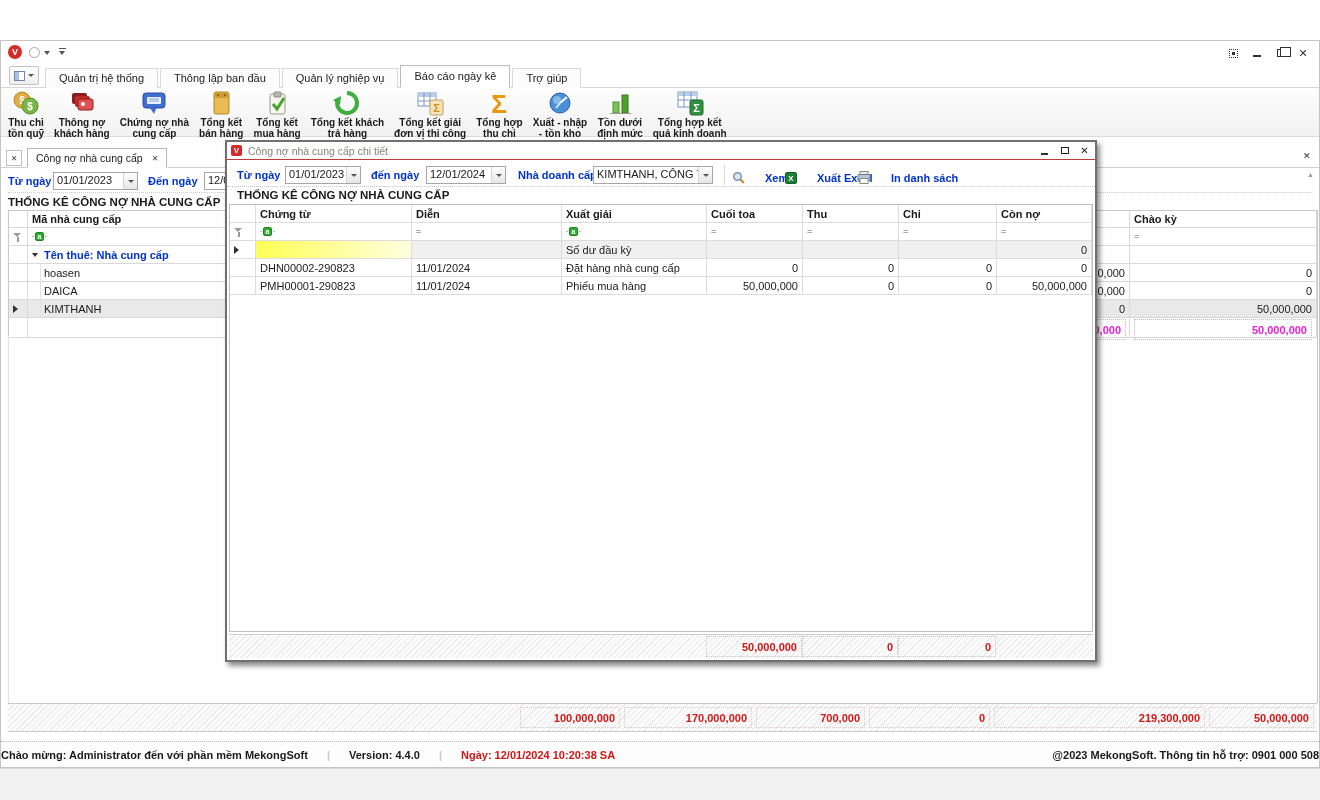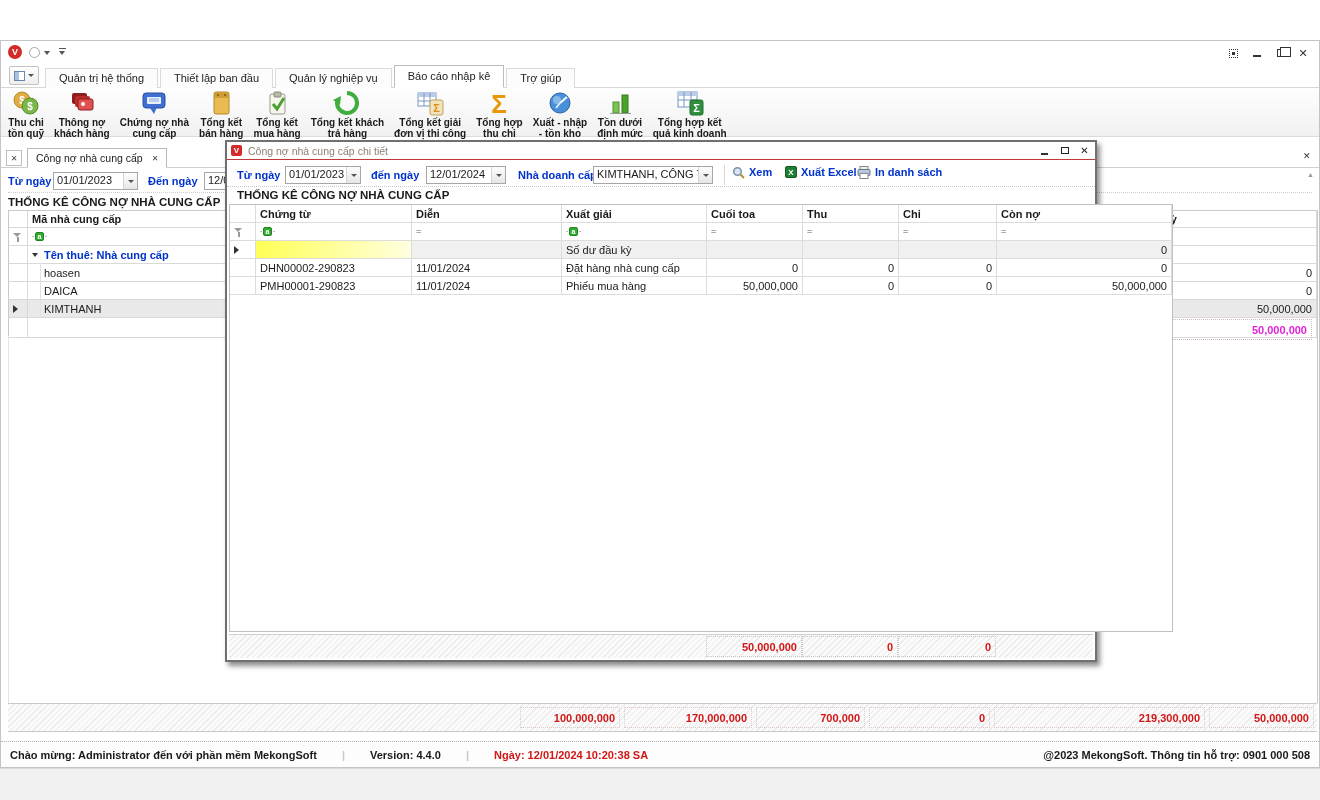--- a/index.html
+++ b/index.html
@@ -71,33 +71,33 @@
   .fchip .box{width:9px;height:9px;background:#33aa33;border:1px solid #1d871d;border-radius:2px;color:#fff;font-size:7px;line-height:7px;text-align:center;font-weight:bold}
   .eq{color:#a9a9a9;font-weight:bold;font-size:9px}
   .totcell{position:absolute;height:21px;border:1px dotted #cdb7b7;display:flex;align-items:center;justify-content:flex-end;padding:0 4px;white-space:nowrap}
   
   .dialog{position:absolute;left:225px;top:140px;width:872px;height:522px;background:#fff;border:2px solid #707070;box-shadow:3px 4px 5px rgba(0,0,0,.45);z-index:20}
   .dlg-title{position:absolute;left:0;top:0;width:100%;height:18px;background:#fff;display:flex;align-items:center;padding:0 4px;border-bottom:1px solid #c03a3a}
   .dlg-title .txt{color:#8d8273;font-size:10.5px;margin-left:6px}
   .dlg-btns{position:absolute;right:4px;top:2px;display:flex;gap:7px;align-items:center}
   .dlg-btns .b{width:13px;height:13px;display:flex;align-items:center;justify-content:center;color:#222}
   .dlg-sep{position:absolute;left:0;top:44px;width:100%;border-top:1px dotted #c8c8c8}
-  .actbtn{position:absolute;top:24px;height:18px;display:flex;align-items:flex-start;gap:4px}
+  .actbtn{position:absolute;top:24px;height:18px;display:flex;align-items:flex-end;gap:20px}
   .xlico{width:12px;height:12px;background:#1e7e34;border:1px solid #135c24;border-radius:2px;color:#fff;font-size:8px;font-weight:bold;text-align:center;line-height:11px}
   .vsep{position:absolute;width:1px;background:#d8d8d8}
   
-  .dxgrid{position:absolute;left:2px;top:62px;width:944px;height:428px;border:1px solid #c0c0c0;background:#fff;display:grid;grid-template-columns:26px 156px 150px 145px 96px 96px 98px 1fr;grid-auto-rows:18px;align-content:start}
+  .dxgrid{position:absolute;left:2px;top:62px;width:864px;height:428px;border:1px solid #c0c0c0;background:#fff;display:grid;grid-template-columns:26px 156px 150px 145px 96px 96px 98px 1fr;grid-auto-rows:18px;align-content:start}
   .dc{border-right:1px solid #dcdcdc;border-bottom:1px solid #dcdcdc;display:flex;align-items:center;padding:0 4px;overflow:hidden;white-space:nowrap;background:#fff}
   .dc.num{justify-content:flex-end}
   .dc.gray{background:#f0f0f0}
   .dc.yellow{background:linear-gradient(90deg,#ffff55,#ffffe0)}
   .dtot{position:absolute;left:2px;top:492px;width:864px;height:24px;border-top:1px solid #cfcfcf}
   .dtot .cell{position:absolute;top:1px;height:21px;border:1px dotted #c8c8c8;display:flex;align-items:center;justify-content:flex-end;padding:0 4px}
   
-  .statusbar{position:absolute;left:1px;top:741px;width:1318px;height:26px;border-top:1px dotted #b4b4b4;background:#fdfdfd;display:flex;align-items:center;padding:0 9px;gap:25px;font-weight:bold}
+  .statusbar{position:absolute;left:1px;top:741px;width:1318px;height:26px;border-top:1px dotted #b4b4b4;background:#fdfdfd;display:flex;align-items:center;padding:0 0;gap:19px;font-weight:bold}
   .statusbar .sep{color:#c9c9c9}
   .bottomstrip{position:absolute;left:0;top:768px;width:1320px;height:32px;background:#f1f1f1;border-top:1px solid #dcdcdc}
   .indentline{position:absolute;width:1px;background:#e2e2e2}
   svg{display:block}
 </style>
 </head>
 <body>
 
 <div class="app"></div>
 
@@ -121,23 +121,23 @@
     </div>
 </div>
 
 <div class="ribbonrow">
   <div class="layoutbtn">
       <span class="pane"></span>
       <span class="dda"></span>
     </div>
   <div class="rtabs">
     <div class="rtab">Quản trị hệ thống</div>
-    <div class="rtab">Thiết lập ban đầu</div>
+    <div class="rtab">Thông lập ban đầu</div>
     <div class="rtab">Quản lý nghiệp vụ</div>
-    <div class="rtab active">Báo cáo nhập kê</div>
+    <div class="rtab active">Báo cáo ngày kê</div>
     <div class="rtab">Trợ giúp</div>
   </div>
 </div>
 
 <div class="toolbar">
   <div class="tbitem">
     <span class="ic">
         <svg width="30" height="26" viewBox="0 0 30 26">
           <circle cx="11" cy="10" r="8" fill="#e0ac44" stroke="#b98a1e"></circle>
           <text x="11" y="14" font-size="10" font-weight="bold" fill="#fff" text-anchor="middle">$</text>

